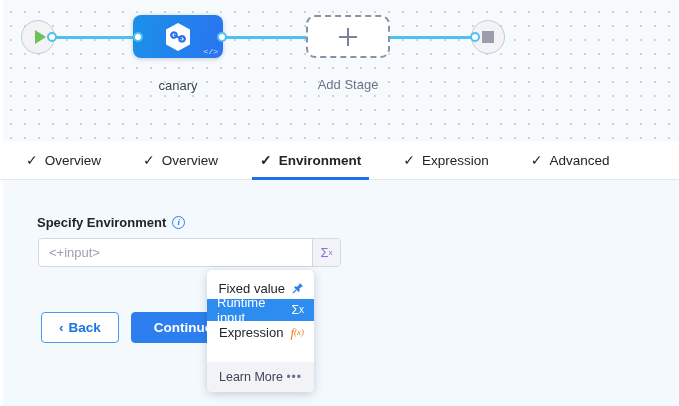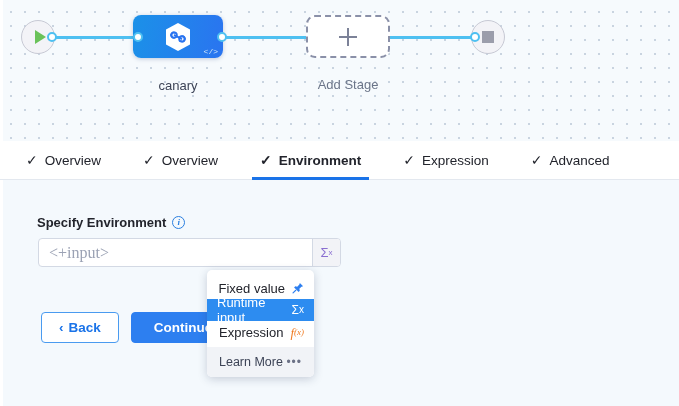--- a/index.html
+++ b/index.html
@@ -140,22 +140,22 @@
 
   .input-wrap {
     position: absolute; left: 38px; top: 238px;
     width: 303px; height: 29px;
     display: flex; align-items: stretch;
     border: 1px solid #d3d9e4; border-radius: 4px;
     background: #ffffff; overflow: hidden;
   }
   .input-field {
     flex: 1; border: none; outline: none; background: transparent;
-    padding: 0 10px; font-size: 16px; color: #0369a1;
-    font-family: Liberation Serif, serif;
+    padding: 0 10px; font-size: 13px; color: #0369a1;
+    font-family: Liberation Sans, sans-serif;
   }
   .input-field::placeholder { color: #9ba2b4; }
   .sigma-btn {
     width: 28px; background: #f2f3f7; border-left: 1px solid #d3d9e4;
     display: flex; align-items: center; justify-content: center;
     color: #8a6fd1; font-size: 13px; cursor: pointer;
   }
   .sigma-btn sup { font-size: 8px; }
 
   .btn-row { position: absolute; left: 41px; top: 312px; display: flex; gap: 12px; }
@@ -179,21 +179,21 @@
     gap: 7px; padding: 0 10px; font-size: 13px; color: #22242c; cursor: pointer;
   }
   .dd-item.first { margin-top: 7px; }
   .dd-item.selected { background: #2d8cf0; color: #ffffff; }
   .dd-ico { font-size: 12px; line-height: 1; display: flex; align-items: center; }
   .dd-ico.pin { color: #2d7ff0; font-size: 12px; }
   .dd-ico.sigma { color: #6f5bc4; }
   .dd-item.selected .dd-ico.sigma { color: #ffffff; }
   .dd-ico.fx { color: #f07b22; font-style: italic; font-family: "Liberation Serif", serif; font-size: 13px; }
   .dd-footer {
-    margin-top: 4px; height: 30px; background: #f1f3f7;
+    margin-top: 19px; height: 30px; background: #f1f3f7;
     display: flex; align-items: center; justify-content: space-between;
     padding: 1px 12px; font-size: 12.5px; color: #3c4356; cursor: pointer;
   }
   .dd-dots { color: #6b7186; letter-spacing: 1px; font-size: 12px; }
 </style>
 </head>
 <body>
 
 <div id="app">
 

